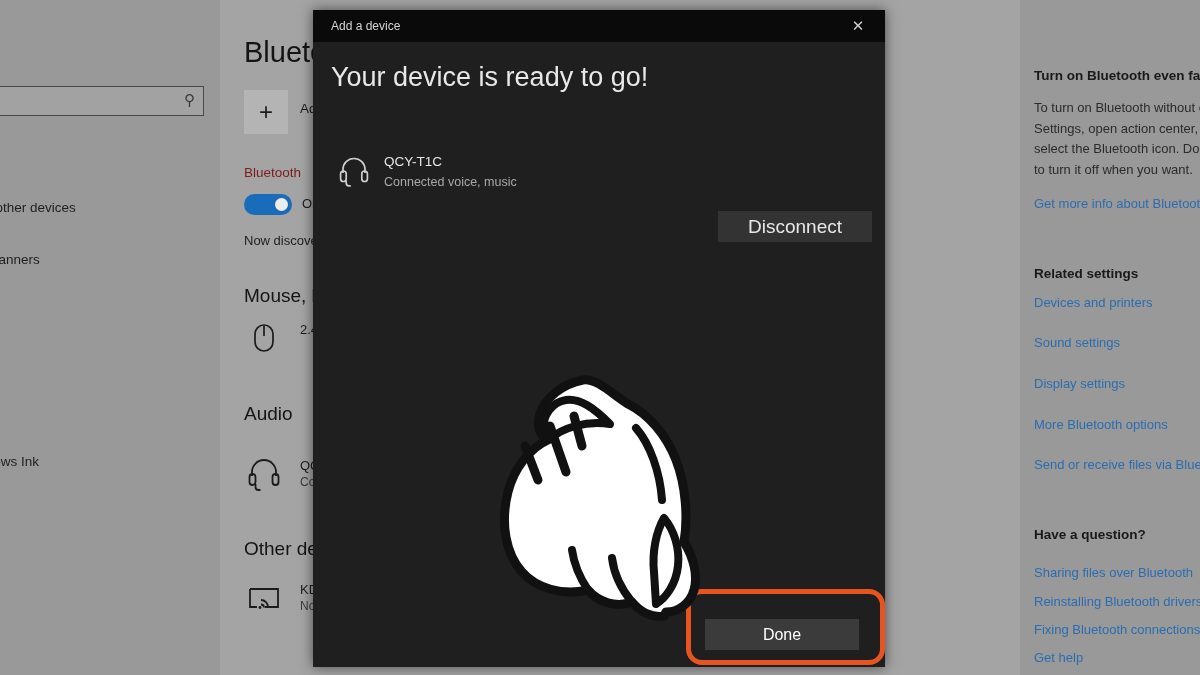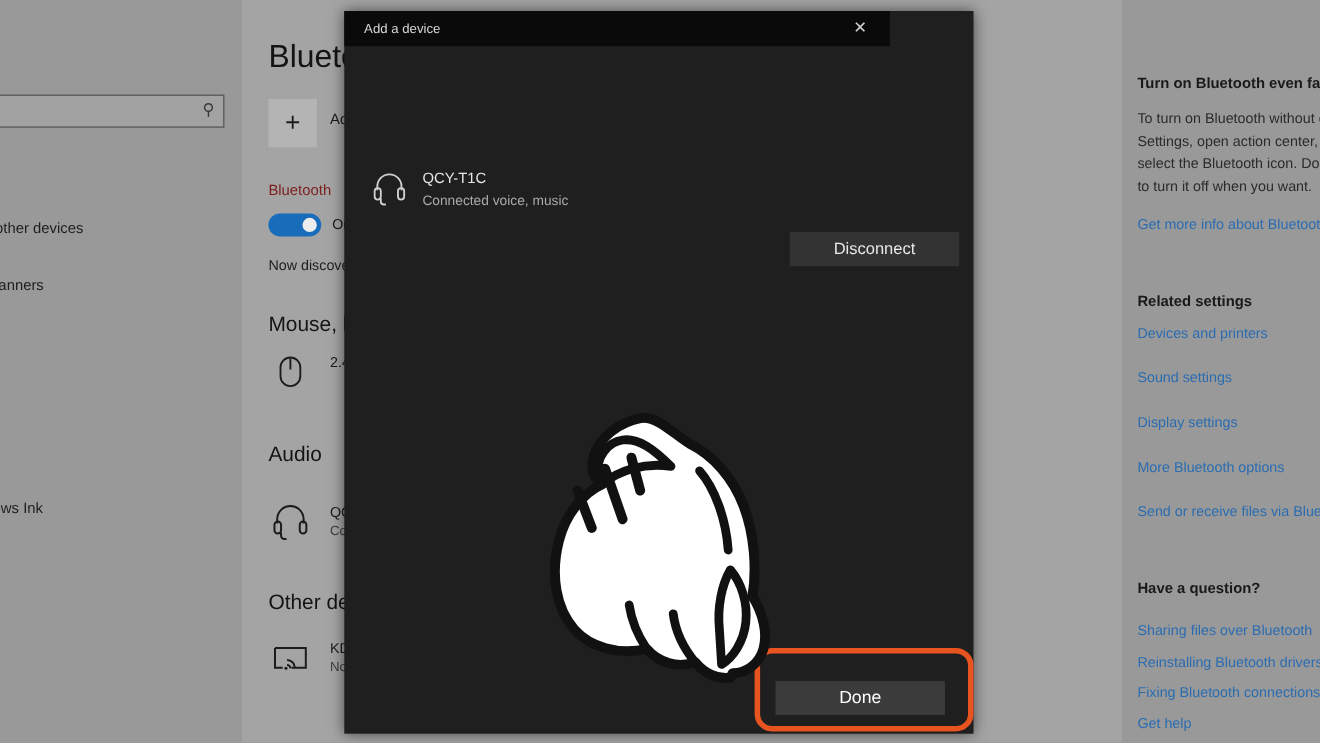--- a/index.html
+++ b/index.html
@@ -217,21 +217,21 @@
   .dialog {
     position: absolute;
     left: 313px; top: 10px;
     width: 572px; height: 657px;
     background: #1f1f1f;
     box-shadow: 0 0 12px rgba(0,0,0,0.55);
   }
   .dlg-titlebar {
     position: absolute;
     left: 0; top: 0;
-    width: 496px; height: 32px;
+    width: 572px; height: 32px;
     background: #0a0a0a;
     padding-left: 43px;
   }
   .dlg-title {
     position: absolute;
     left: 18px; top: 9px;
     font-size: 12px;
     color: #d6d6d6;
     white-space: nowrap;
   }
@@ -279,21 +279,21 @@
     white-space: nowrap;
   }
 
   .btn-disconnect {
     position: absolute;
     left: 405px; top: 201px;
     width: 154px; height: 31px;
     background: #333333;
     border: none;
     color: #e8e8e8;
-    font-size: 15px;
+    font-size: 19px;
     font-family: "Liberation Sans", sans-serif;
     cursor: pointer;
   }
 
   .btn-done {
     position: absolute;
     left: 392px; top: 609px;
     width: 154px; height: 31px;
     background: #3b3b3b;
     border: none;
@@ -426,20 +426,21 @@
     <div class="scrim"></div>
   </div>
 
   <div class="dialog">
 
     <div class="dlg-titlebar">
       <span class="dlg-title">Add a device</span>
       <span class="dlg-close">✕</span>
     </div>
 
+    <div class="dlg-heading">Your device is ready to go!</div>
 
     <div class="dlg-dev">
       <span class="icon">
         <svg width="36" height="36" viewBox="0 0 36 36">
           <path d="M7 20 V16.5 a11 11 0 0 1 22 0 V20" fill="none" stroke="#cfcfcf" stroke-width="1.7"></path>
           <rect x="4.6" y="18" width="5.6" height="10.5" rx="2.8" fill="none" stroke="#cfcfcf" stroke-width="1.7"></rect>
           <rect x="25.8" y="18" width="5.6" height="10.5" rx="2.8" fill="none" stroke="#cfcfcf" stroke-width="1.7"></rect>
           <path d="M10.2 27.5 v2.6 a2.8 2.8 0 0 0 2.8 2.8 h1.8" fill="none" stroke="#cfcfcf" stroke-width="1.7"></path>
         </svg>
       </span>

